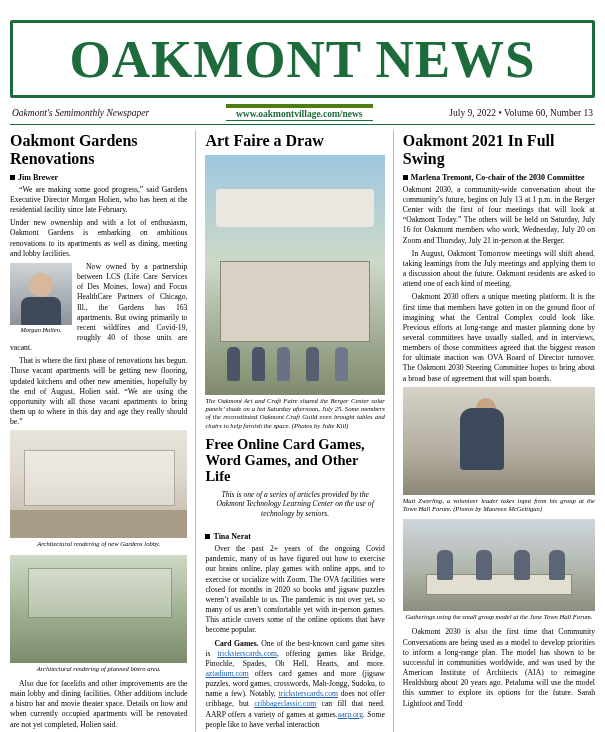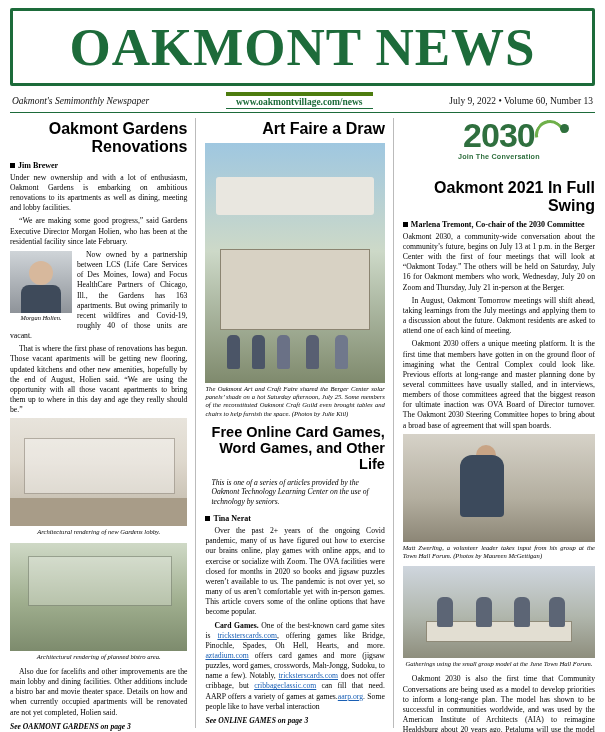--- a/index.html
+++ b/index.html
@@ -8,21 +8,21 @@
     background: #ffffff;
   }
   body {
     width: 605px; height: 732px;
     font-family: "Liberation Serif", serif;
     color: #000;
     overflow: hidden;
   }
   .page {
     width: 605px; height: 732px;
-    padding: 8px 10px 4px 10px;
+    padding: 20px 10px 4px 10px;
     position: relative;
   }
 
   
   .masthead {
     border: 3px solid #1d6b3a;
     border-radius: 2px;
     height: 78px;
     display: flex;
     align-items: center;
@@ -63,24 +63,24 @@
     display: flex;
     gap: 9px;
     height: 610px;
   }
   .col { width: 188px; position: relative; }
   .col-1 { border-right: 1px solid #bbb; padding-right: 8px; width: 190px;}
   .col-2 { border-right: 1px solid #bbb; padding-right: 8px; width: 192px;}
   .col-3 { width: 196px; }
 
   h2.headline {
-    font-family: Liberation Sans, sans-serif;
+    font-family: Liberation Serif, serif;
     font-weight: bold;
     font-size: 16px;
-    text-align: right;
+    text-align: left;
     line-height: 1.12;
     margin: 2px 0 5px 0;
   }
   h2.headline.sm { font-size: 14.5px; }
 
   .byline {
     font-size: 8px;
     font-weight: bold;
     margin: 0 0 3px 0;
     display: flex;
@@ -126,22 +126,23 @@
   .jump {
     font-size: 7.6px;
     font-weight: bold;
     font-style: italic;
     margin-top: 4px;
   }
 
   .sub-deck {
     font-size: 7.6px;
     font-style: italic;
+    text-align: center;
     line-height: 1.3;
-    margin: 0 6px 7px 6px;
+    margin: 0 6px 13px 6px;
   }
 
   a.link { color: #1a5fb4; text-decoration: underline; }
 
   
   .logo2030 {
     text-align: center;
     margin: 0 0 3px 0;
     position: relative;
     height: 58px;
@@ -268,22 +269,22 @@
 
   <div class="columns">
 
     <div class="col col-1">
       <h2 class="headline">Oakmont Gardens Renovations</h2>
       <div class="byline">
         <span class="sq"></span>
         <span>Jim Brewer</span>
       </div>
 
+      <p class="body">“We are making some good progress,” said Gardens Executive Director Morgan Holien, who has been at the residential facility since late February.</p>
       <p class="body noind">Under new ownership and with a lot of enthusiasm, Oakmont Gardens is embarking on ambitious renovations to its apartments as well as dining, meeting and lobby facilities.</p>
-      <p class="body">“We are making some good progress,” said Gardens Executive Director Morgan Holien, who has been at the residential facility since late February.</p>
 
       <div class="portrait">
         <div class="ph" style="height:62px;background:linear-gradient(180deg,#cfd4d8,#8e9399);position:relative;">
           <div style="position:absolute;left:19px;top:10px;width:24px;height:24px;border-radius:50%;background:#d7b89c;"></div>
           <div style="position:absolute;left:11px;top:34px;width:40px;height:28px;border-radius:8px 8px 0 0;background:#3e4a5a;"></div>
         </div>
         <div class="pcap">Morgan Holien.</div>
       </div>
 
       <p class="body">Now owned by a partnership between LCS (Life Care Services of Des Moines, Iowa) and Focus HealthCare Partners of Chicago, Ill., the Gardens has 163 apartments. But owing primarily to recent wildfires and Covid-19, roughly 40 of those units are vacant.</p>
@@ -322,26 +323,20 @@
       </div>
 
       <p class="body">Over the past 2+ years of the ongoing Covid pandemic, many of us have figured out how to exercise our brains online, play games with online apps, and to exercise or socialize with Zoom. The OVA facilities were closed for months in 2020 so books and jigsaw puzzles weren’t available to us. The pandemic is not over yet, so many of us aren’t comfortable yet with in-person games. This article covers some of the online options that have become popular.</p>
 
       <p class="body"><b>Card Games.</b><span> One of the best-known card game sites is </span><a class="link" href="#">tricksterscards.com</a><span>, offering games like Bridge, Pinochle, Spades, Oh Hell, Hearts, and more. </span><a class="link" href="#">aztadium.com</a><span> offers card games and more (jigsaw puzzles, word games, crosswords, Mah-Jongg, Sudoku, to name a few). Notably, </span><a class="link" href="#">tricksterscards.com</a><span> does not offer cribbage, but </span><a class="link" href="#">cribbageclassic.com</a><span> can fill that need. AARP offers a variety of games at games.</span><a class="link" href="#">aarp.org</a><span>. Some people like to have verbal interaction</span></p>
 
       <div class="jump">See ONLINE GAMES on page 3</div>
     </div>
 
     <div class="col col-3">
-      <div class="logo2030">
-        <div class="swoosh"></div>
-        <div class="dot"></div>
-        <div class="num">2030</div>
-        <div class="tag">Join The Conversation</div>
-      </div>
 
       <h2 class="headline">Oakmont 2021 In Full Swing</h2>
       <div class="byline">
         <span class="sq"></span>
         <span>Marlena Tremont, Co-chair of the 2030 Committee</span>
       </div>
 
       <p class="body noind">Oakmont 2030, a community-wide conversation about the community’s future, begins on July 13 at 1 p.m. in the Berger Center with the first of four meetings that will look at “Oakmont Today.” The others will be held on Saturday, July 16 for Oakmont members who work, Wednesday, July 20 on Zoom and Thursday, July 21 in-person at the Berger.</p>
       <p class="body">In August, Oakmont Tomorrow meetings will shift ahead, taking learnings from the July meetings and applying them to a discussion about the future. Oakmont residents are asked to attend one of each kind of meeting.</p>
       <p class="body">Oakmont 2030 offers a unique meeting platform. It is the first time that members have gotten in on the ground floor of imagining what the Central Complex could look like. Previous efforts at long-range and master planning done by several committees have usually stalled, and in interviews, members of those committees agreed that the biggest reason for ultimate inaction was OVA Board of Director turnover. The Oakmont 2030 Steering Committee hopes to bring about a broad base of agreement that will span boards.</p>

